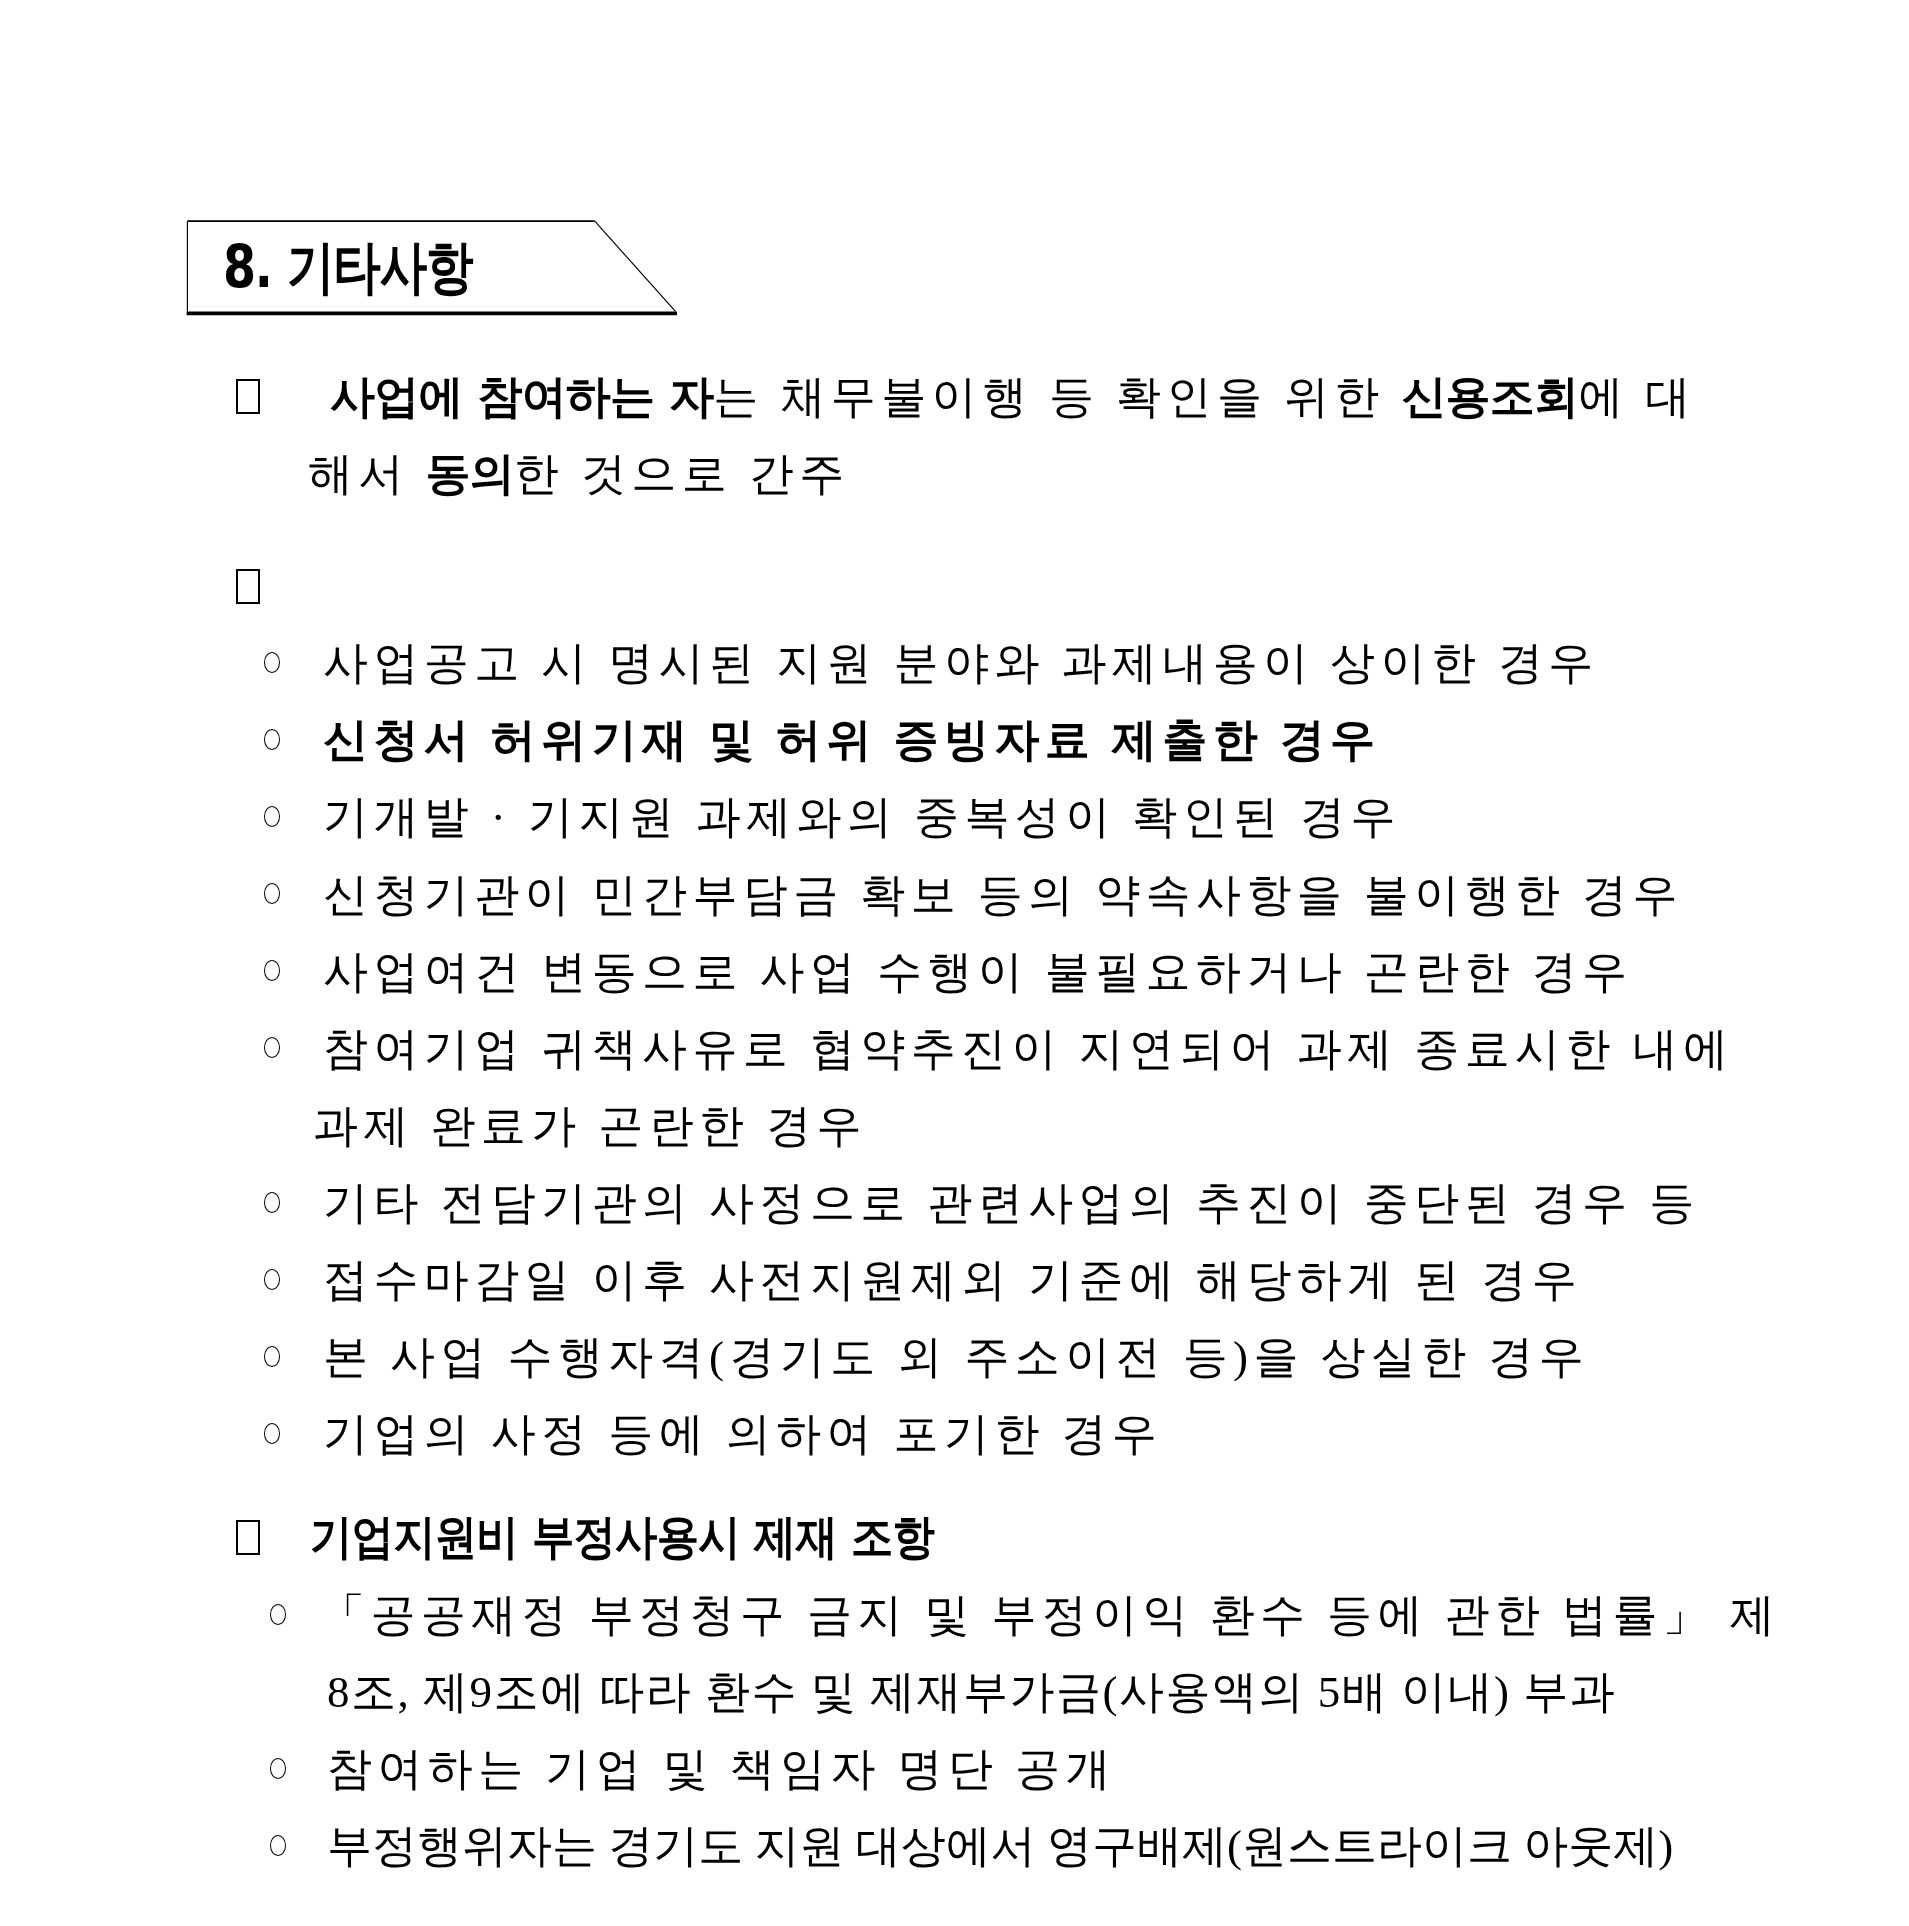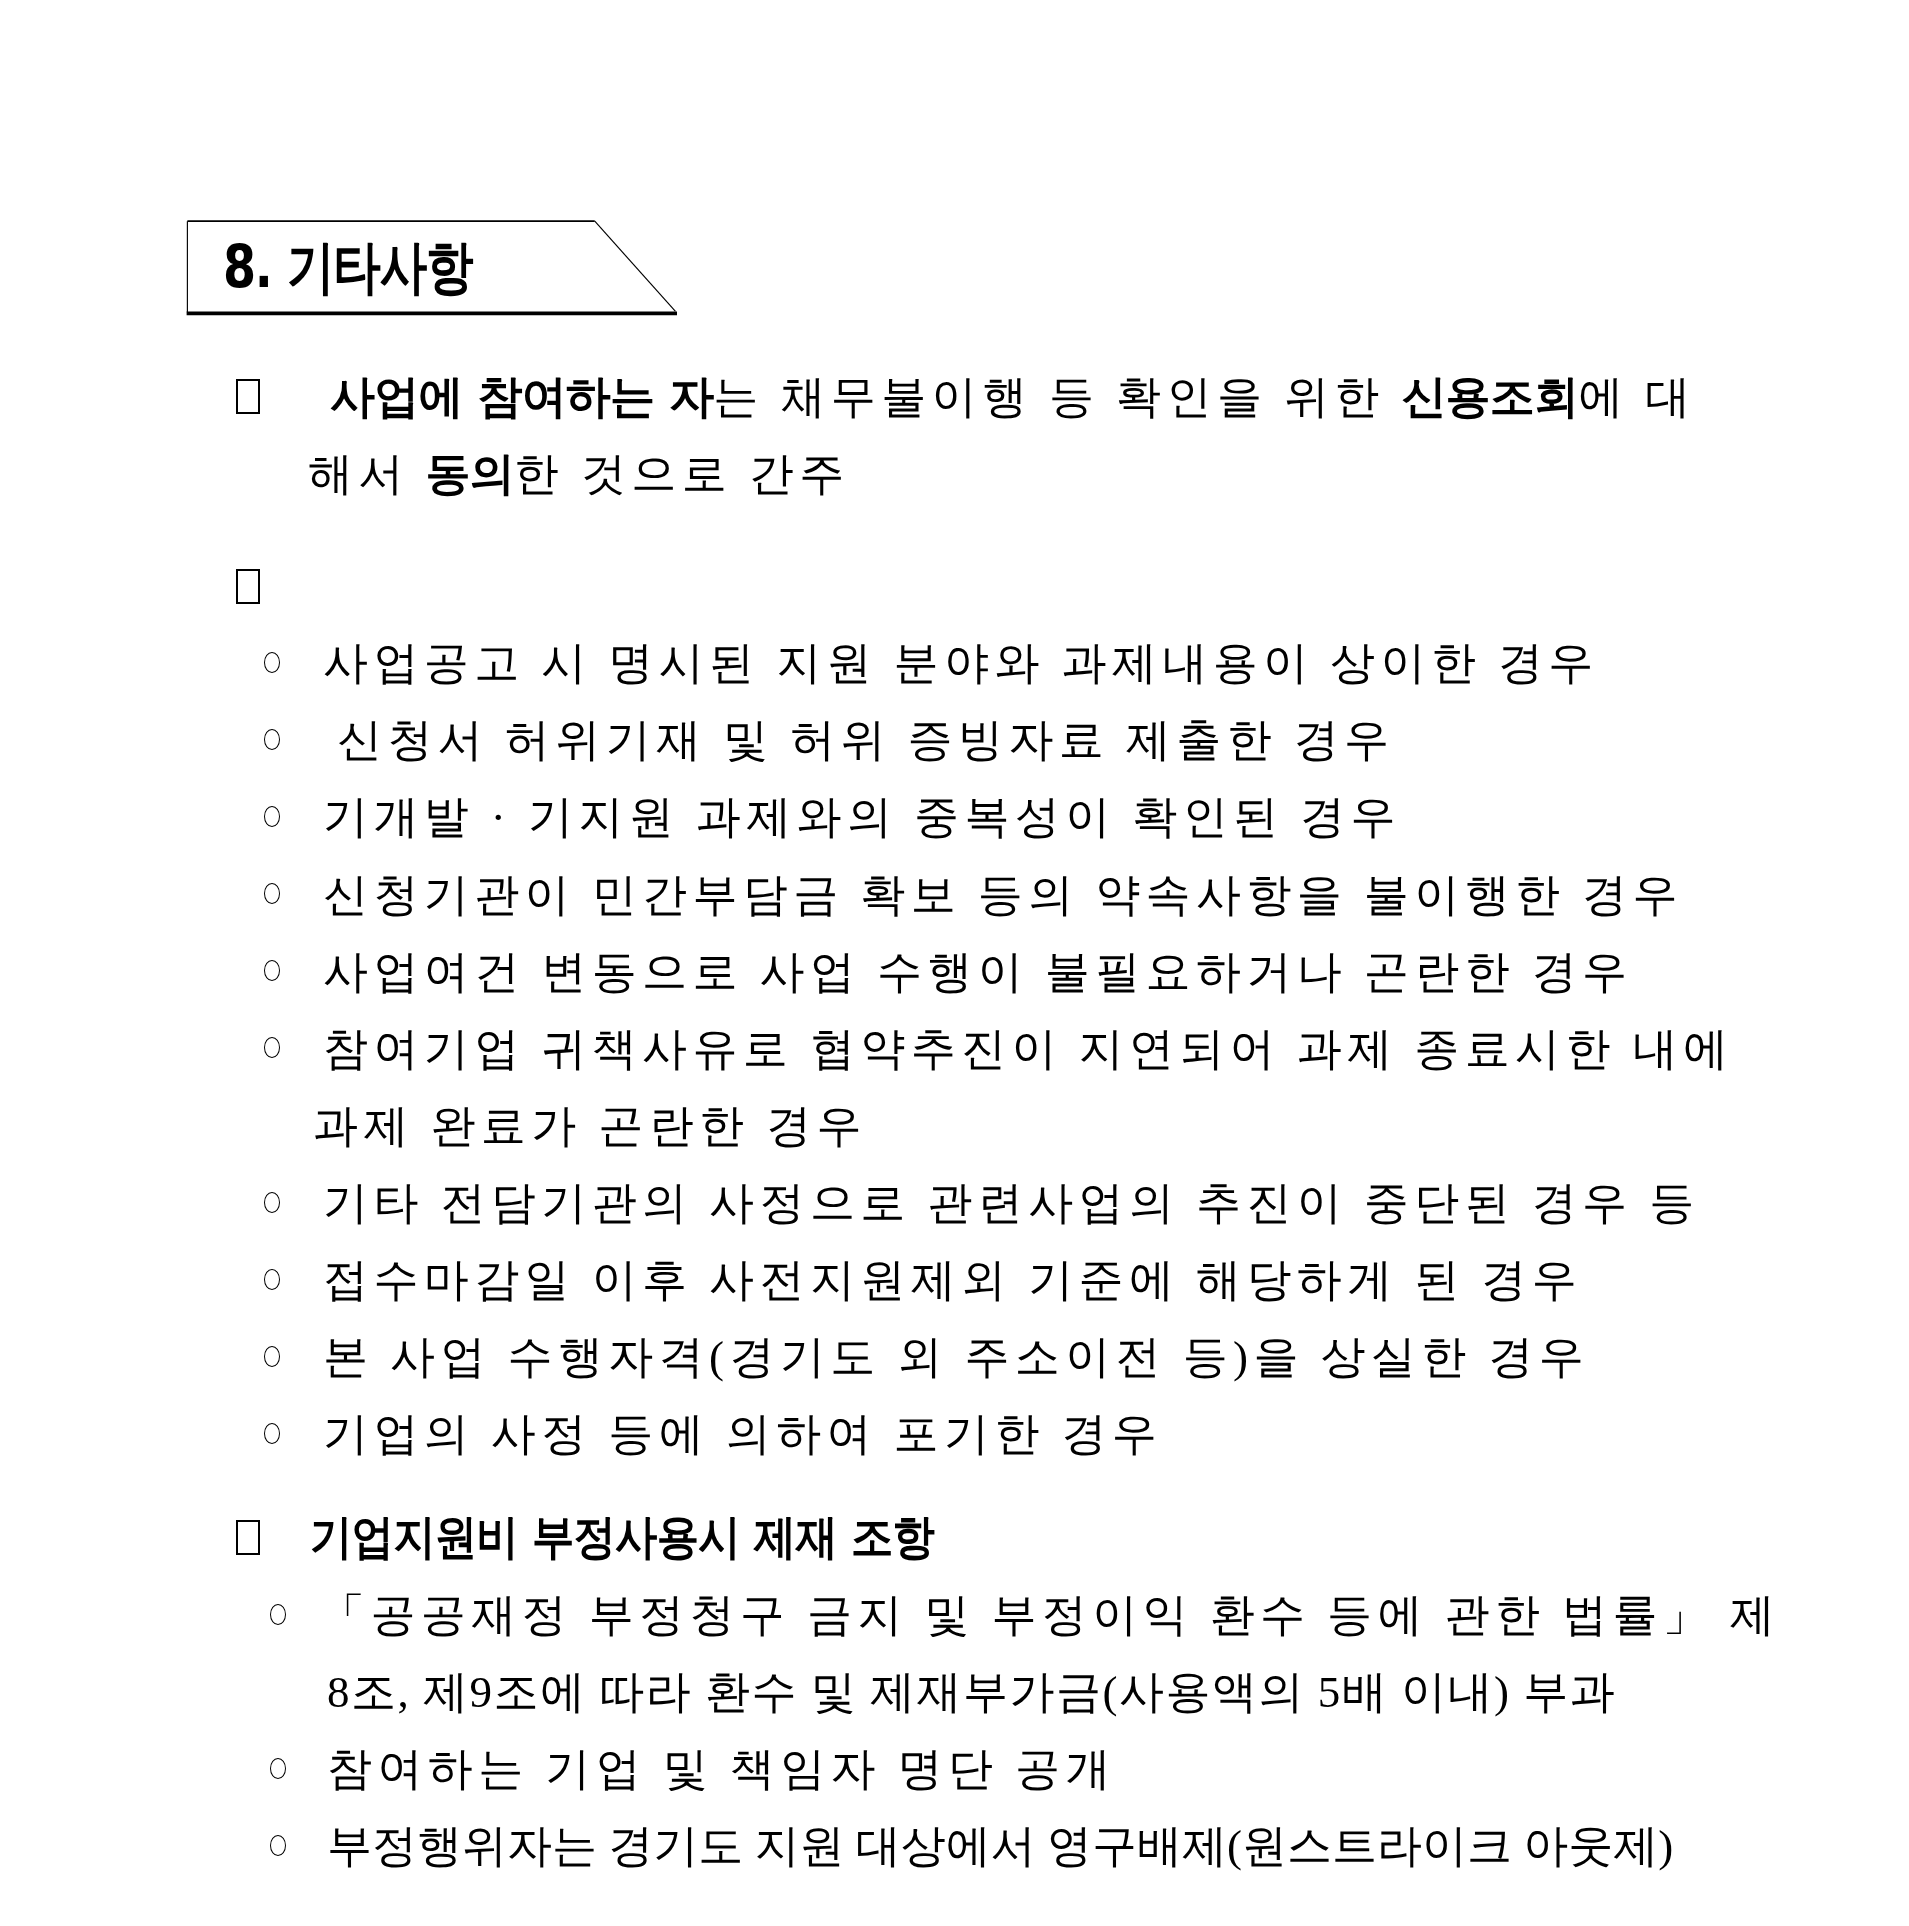--- a/index.html
+++ b/index.html
@@ -110,21 +110,21 @@
   <div class="line justify-wide" style="left:308px; top:447px;">
     <span>해서 </span><span class="b">동의</span><span>한 것으로 간주</span>
   </div>
 
   <div class="square" style="left:236px; top:569px;"></div>
 
   <div class="circle" style="left:264px; top:652px;"></div>
   <div class="line justify-wide" style="left:323px; top:636px;">사업공고 시 명시된 지원 분야와 과제내용이 상이한 경우</div>
 
   <div class="circle" style="left:264px; top:729px;"></div>
-  <div class="line justify-wide" style="left:337px; top:713px;">신청서 허위기재 및 허위 증빙자료 제출한 경우</div>
+  <div class="line justify-wide" style="left:323px; top:713px;font-weight:bold;">신청서 허위기재 및 허위 증빙자료 제출한 경우</div>
 
   <div class="circle" style="left:264px; top:806px;"></div>
   <div class="line justify-wide" style="left:323px; top:790px;">기개발 · 기지원 과제와의 중복성이 확인된 경우</div>
 
   <div class="circle" style="left:264px; top:883px;"></div>
   <div class="line justify-wide" style="left:323px; top:868px;">신청기관이 민간부담금 확보 등의 약속사항을 불이행한 경우</div>
 
   <div class="circle" style="left:264px; top:960px;"></div>
   <div class="line justify-wide" style="left:323px; top:945px;">사업여건 변동으로 사업 수행이 불필요하거나 곤란한 경우</div>
 

